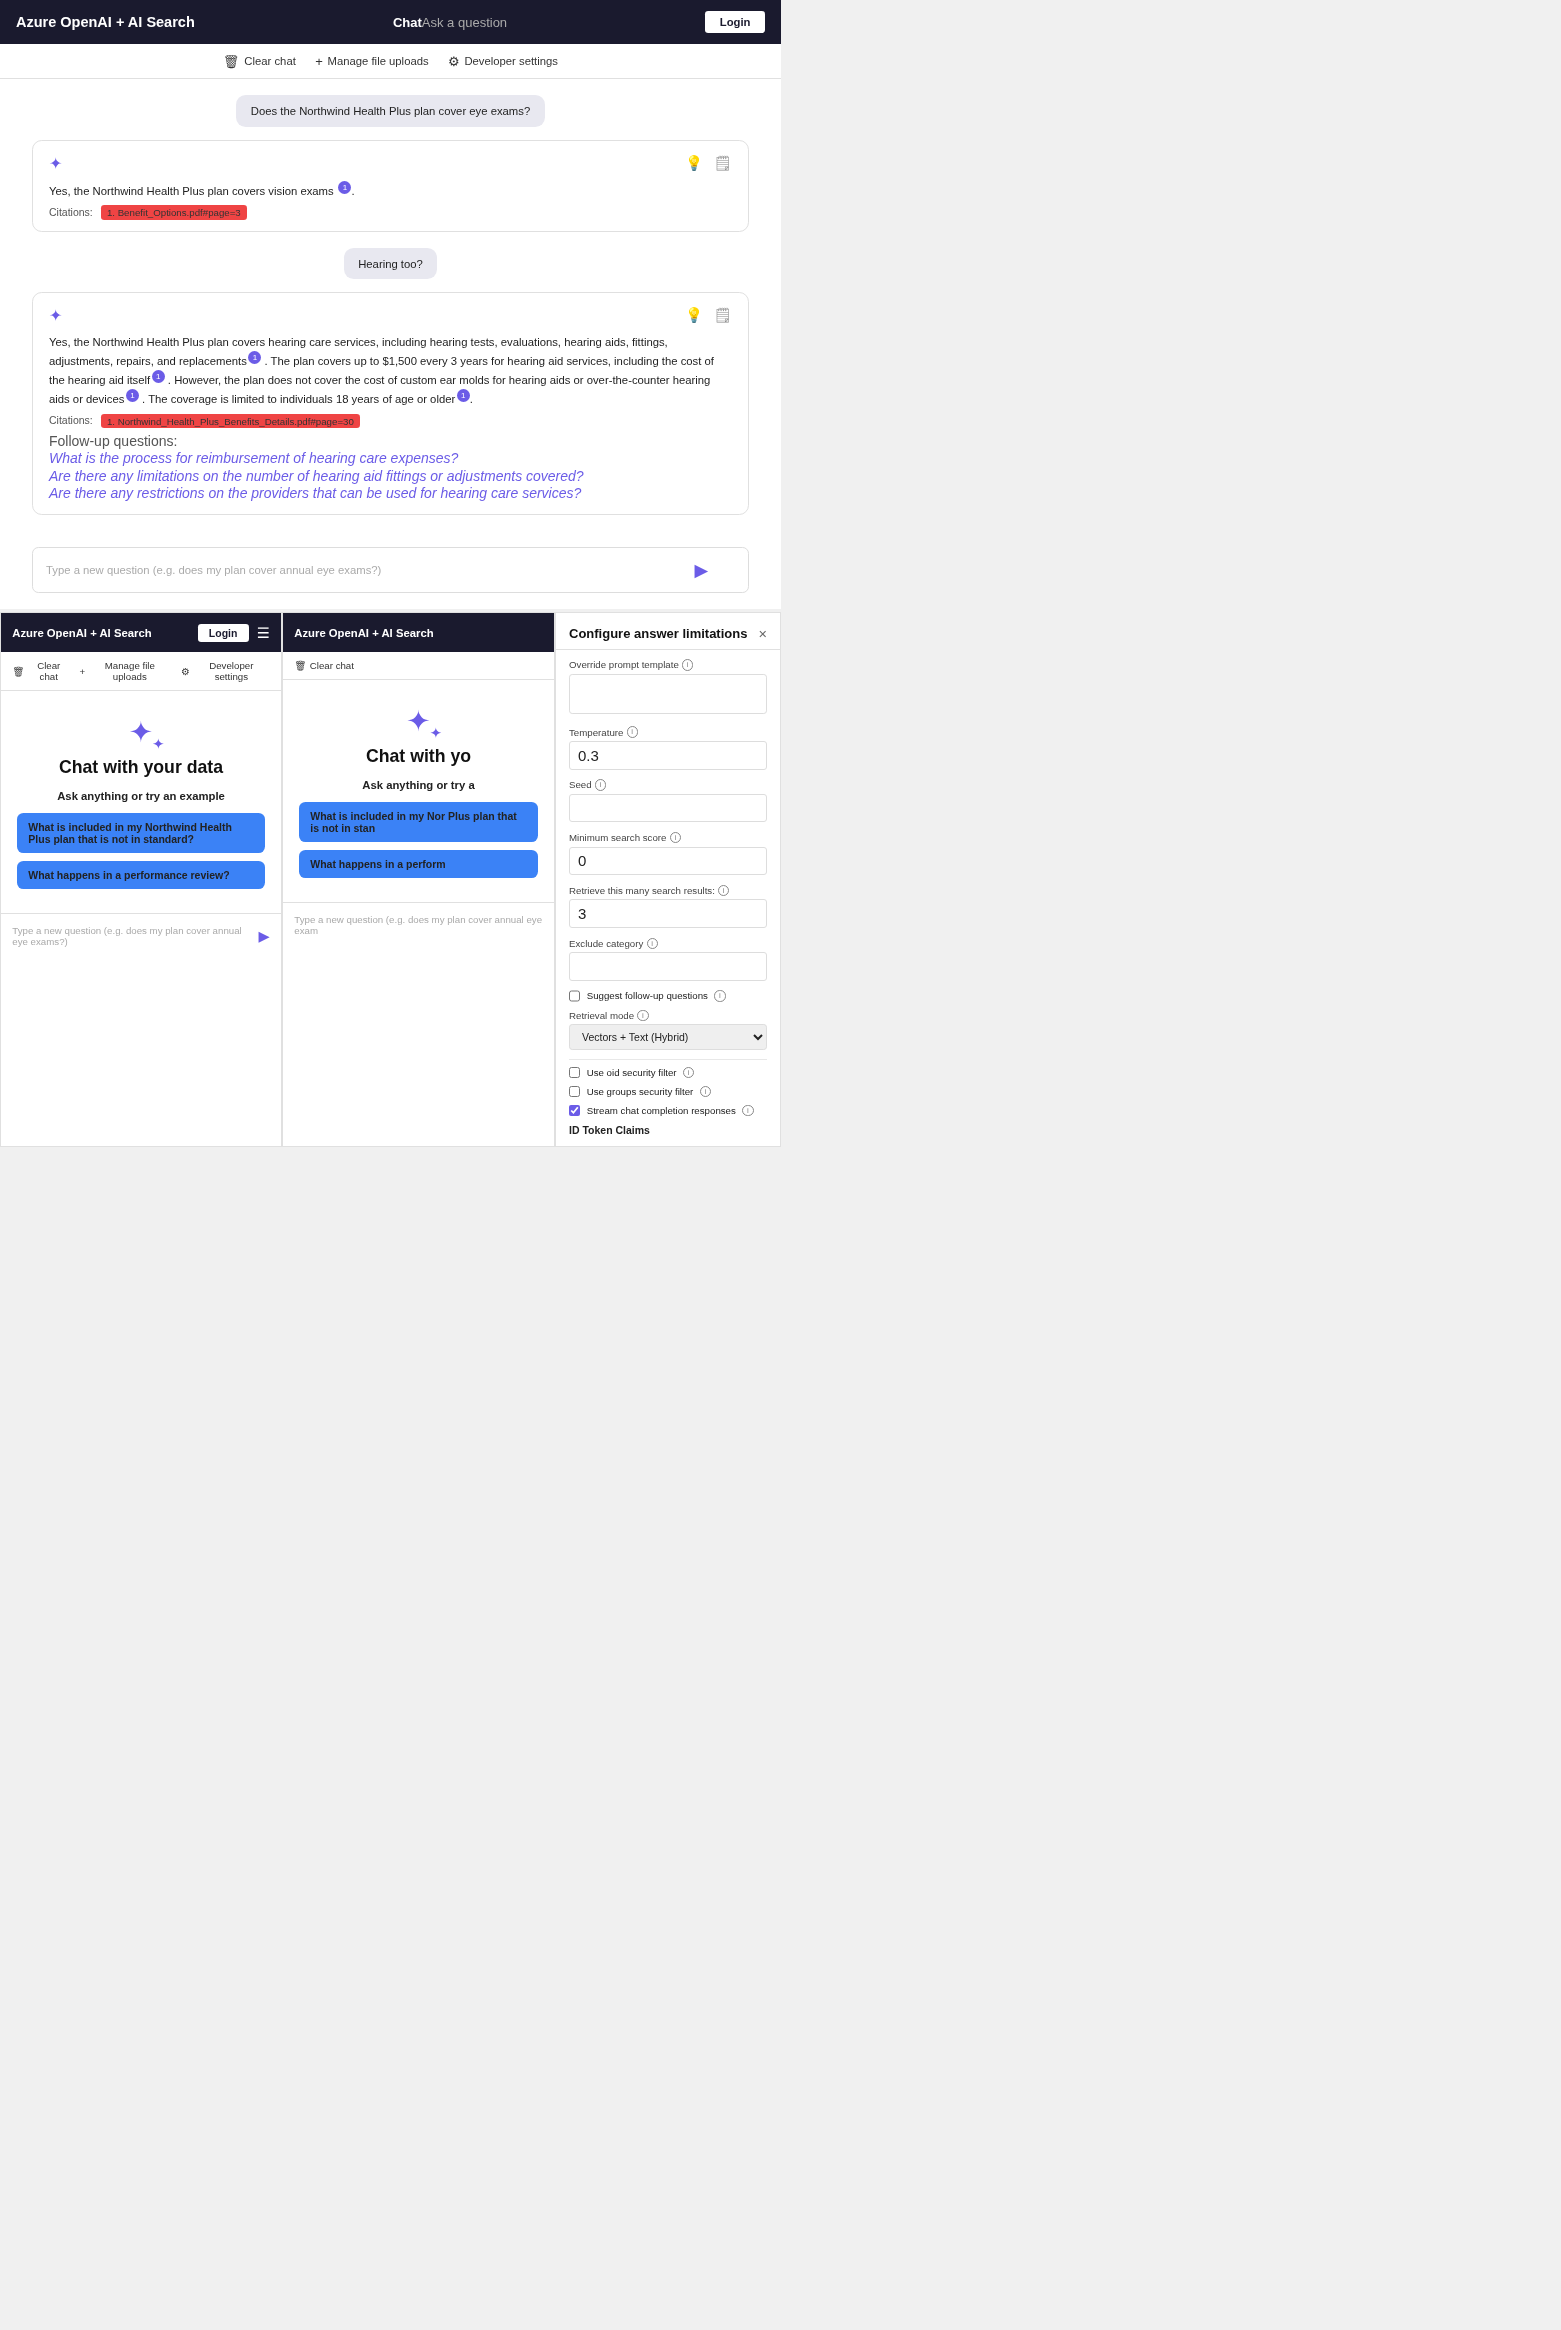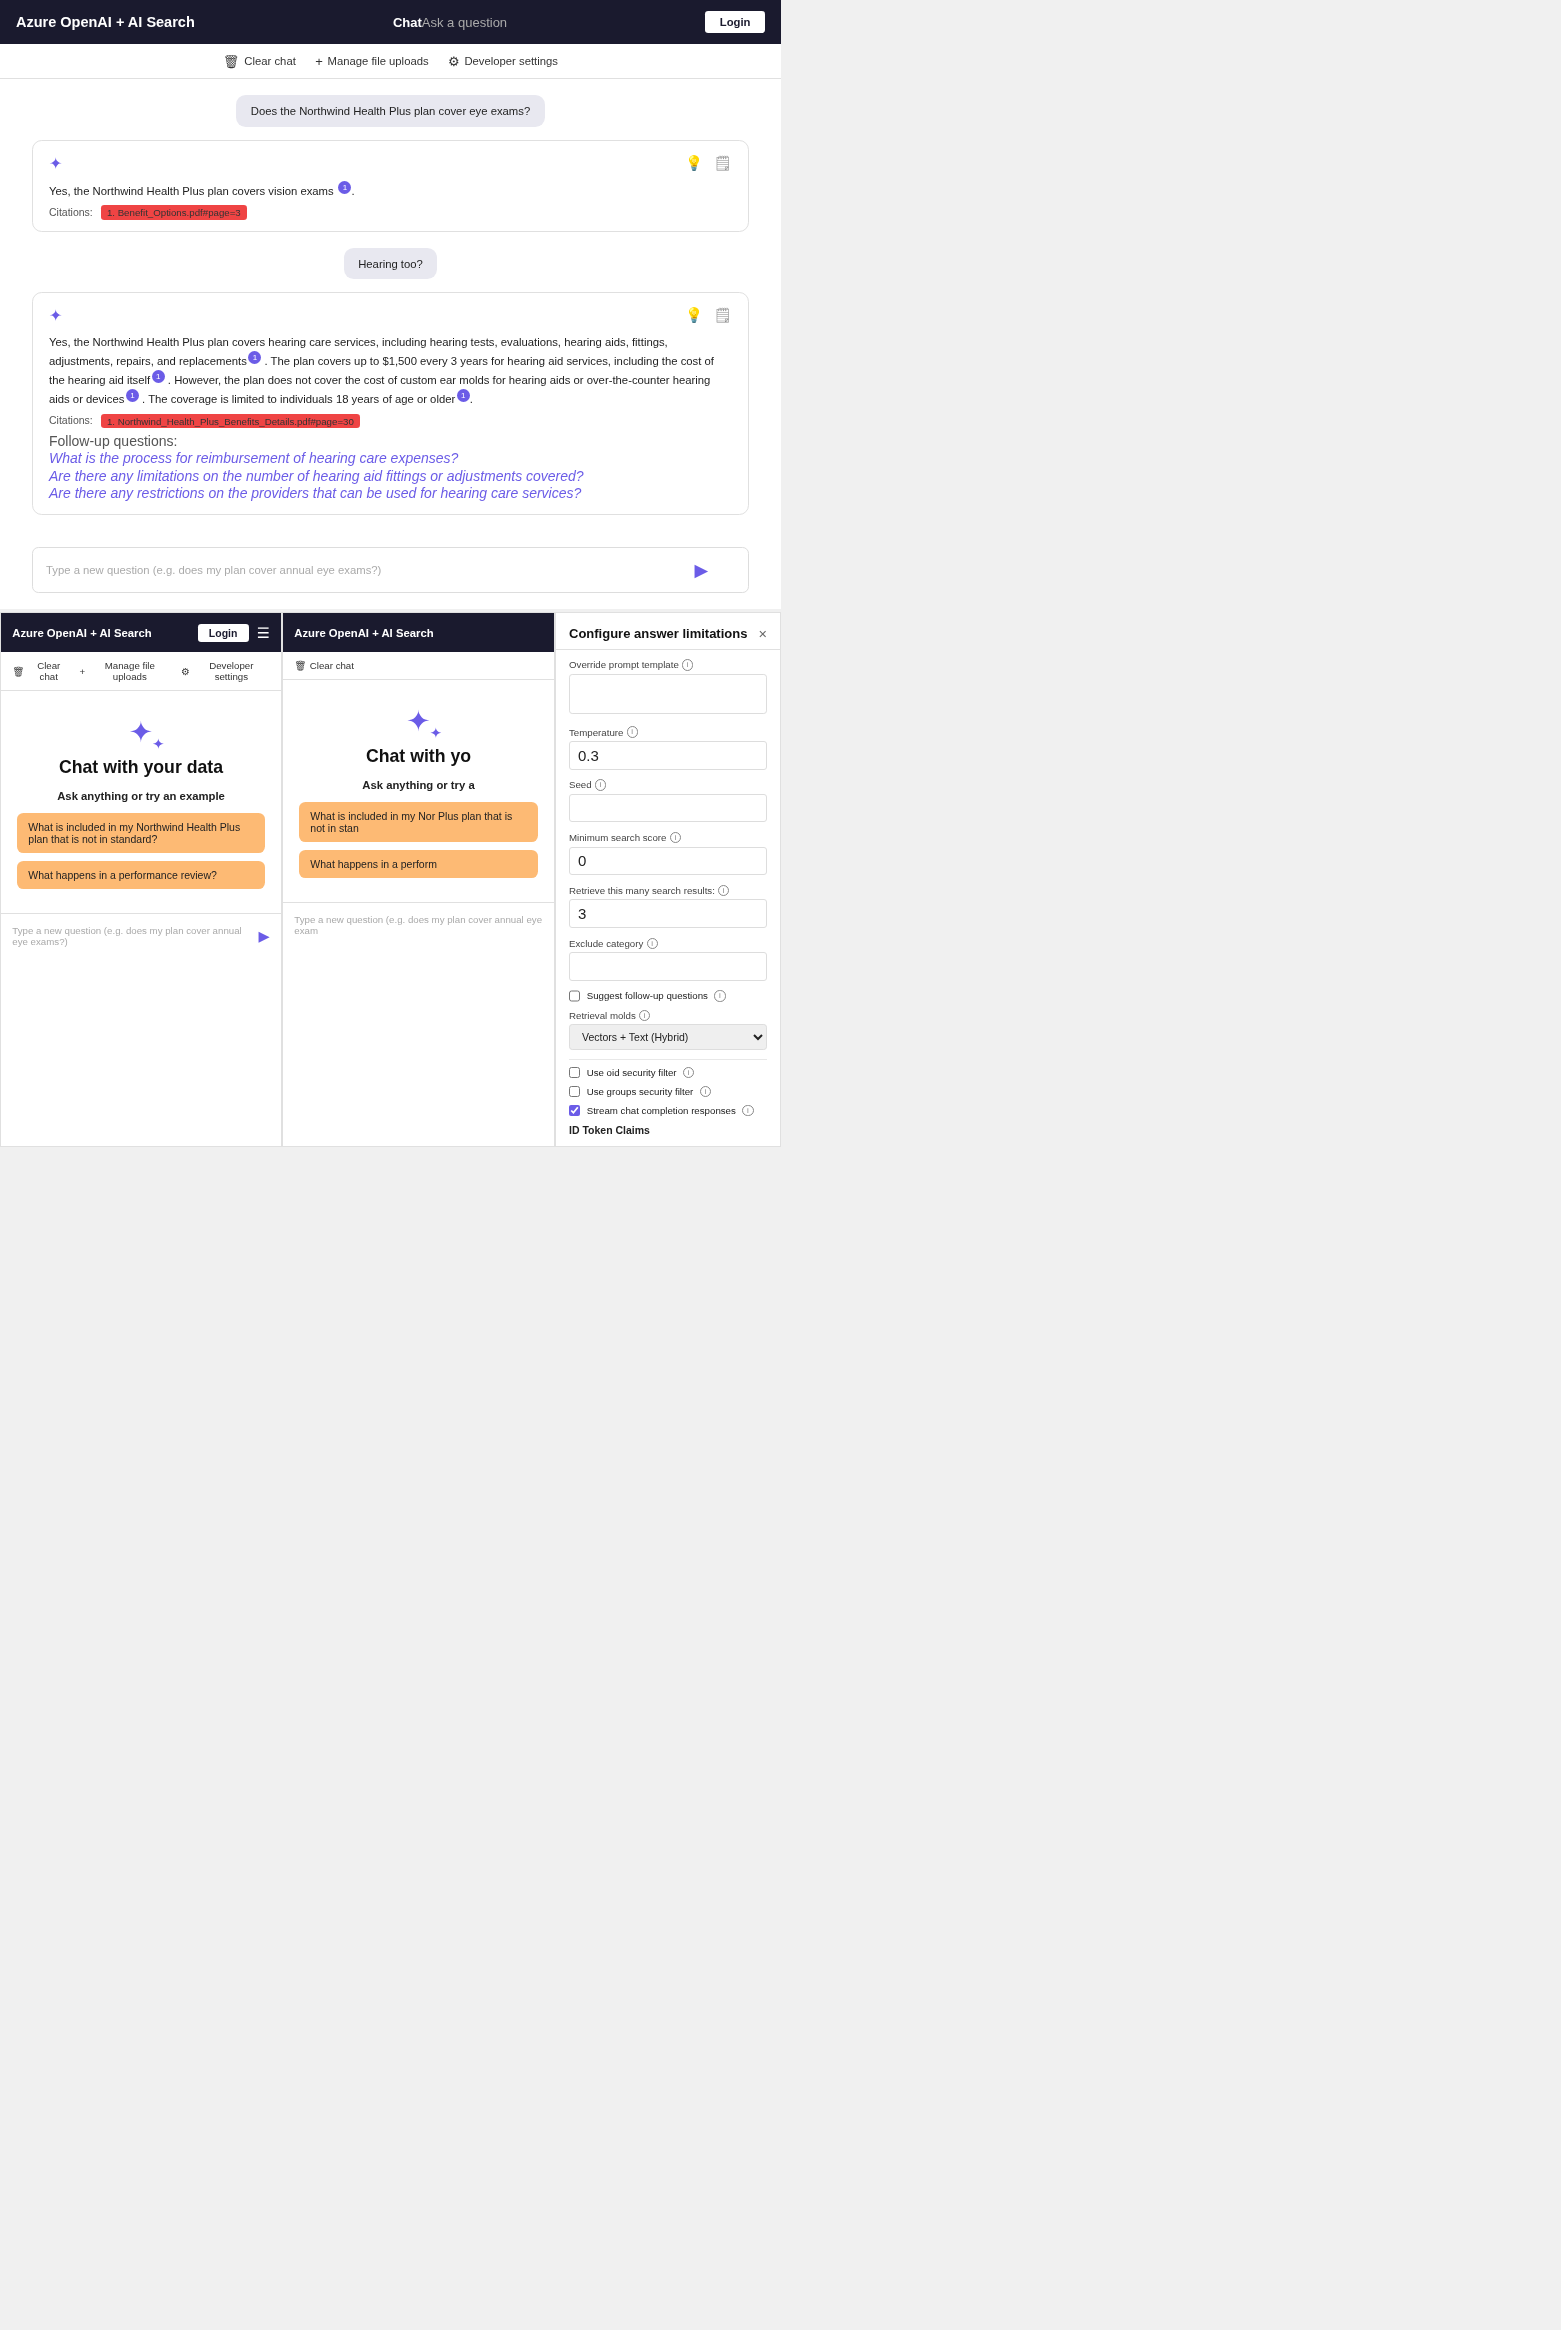--- a/index.html
+++ b/index.html
@@ -223,30 +223,31 @@
 
     .panel-chat-body {
       display: flex;
       flex-direction: column;
       align-items: center;
       padding: 24px 16px 16px;
     }
     .panel-main-title { font-size: 17.7px; font-weight: 700; color: #111; margin-bottom: 11.3px; }
     .panel-subtitle { font-size: 11.3px; font-weight: 600; color: #222; margin-bottom: 11.3px; }
     .example-btn {
-      background: #fdba74;
+      background: #3b82f6;
       border: none;
       border-radius: 6.4px;
       padding: 8px 11.3px;
       font-size: 10.5px;
       color: #222;
       margin-bottom: 8px;
       width: 100%;
       text-align: left;
       cursor: pointer;
+      font-weight: bold;
     }
 
     .panel-input-area {
       padding: 11.3px;
       border-top: 0.8px solid #e0e0e0;
       display: flex;
       align-items: center;
       justify-content: space-between;
     }
     .panel-input-placeholder { font-size: 9.7px; color: #aaa; flex: 1; }
@@ -618,21 +619,21 @@
         </div>
 
         <div class="settings-checkbox-row">
           <input type="checkbox" id="suggest-followup" style="">
           <label for="suggest-followup">Suggest follow-up questions</label>
           <span class="info-icon">i</span>
         </div>
 
         <div class="settings-field">
           <div class="settings-label">
-            <span>Retrieval molds</span>
+            <span>Retrieval mode</span>
             <span class="info-icon">i</span>
           </div>
           <select class="settings-select">
             <option>Vectors + Text (Hybrid)</option>
           </select>
         </div>
 
         <div class="divider"></div>
 
         <div class="settings-checkbox-row">

